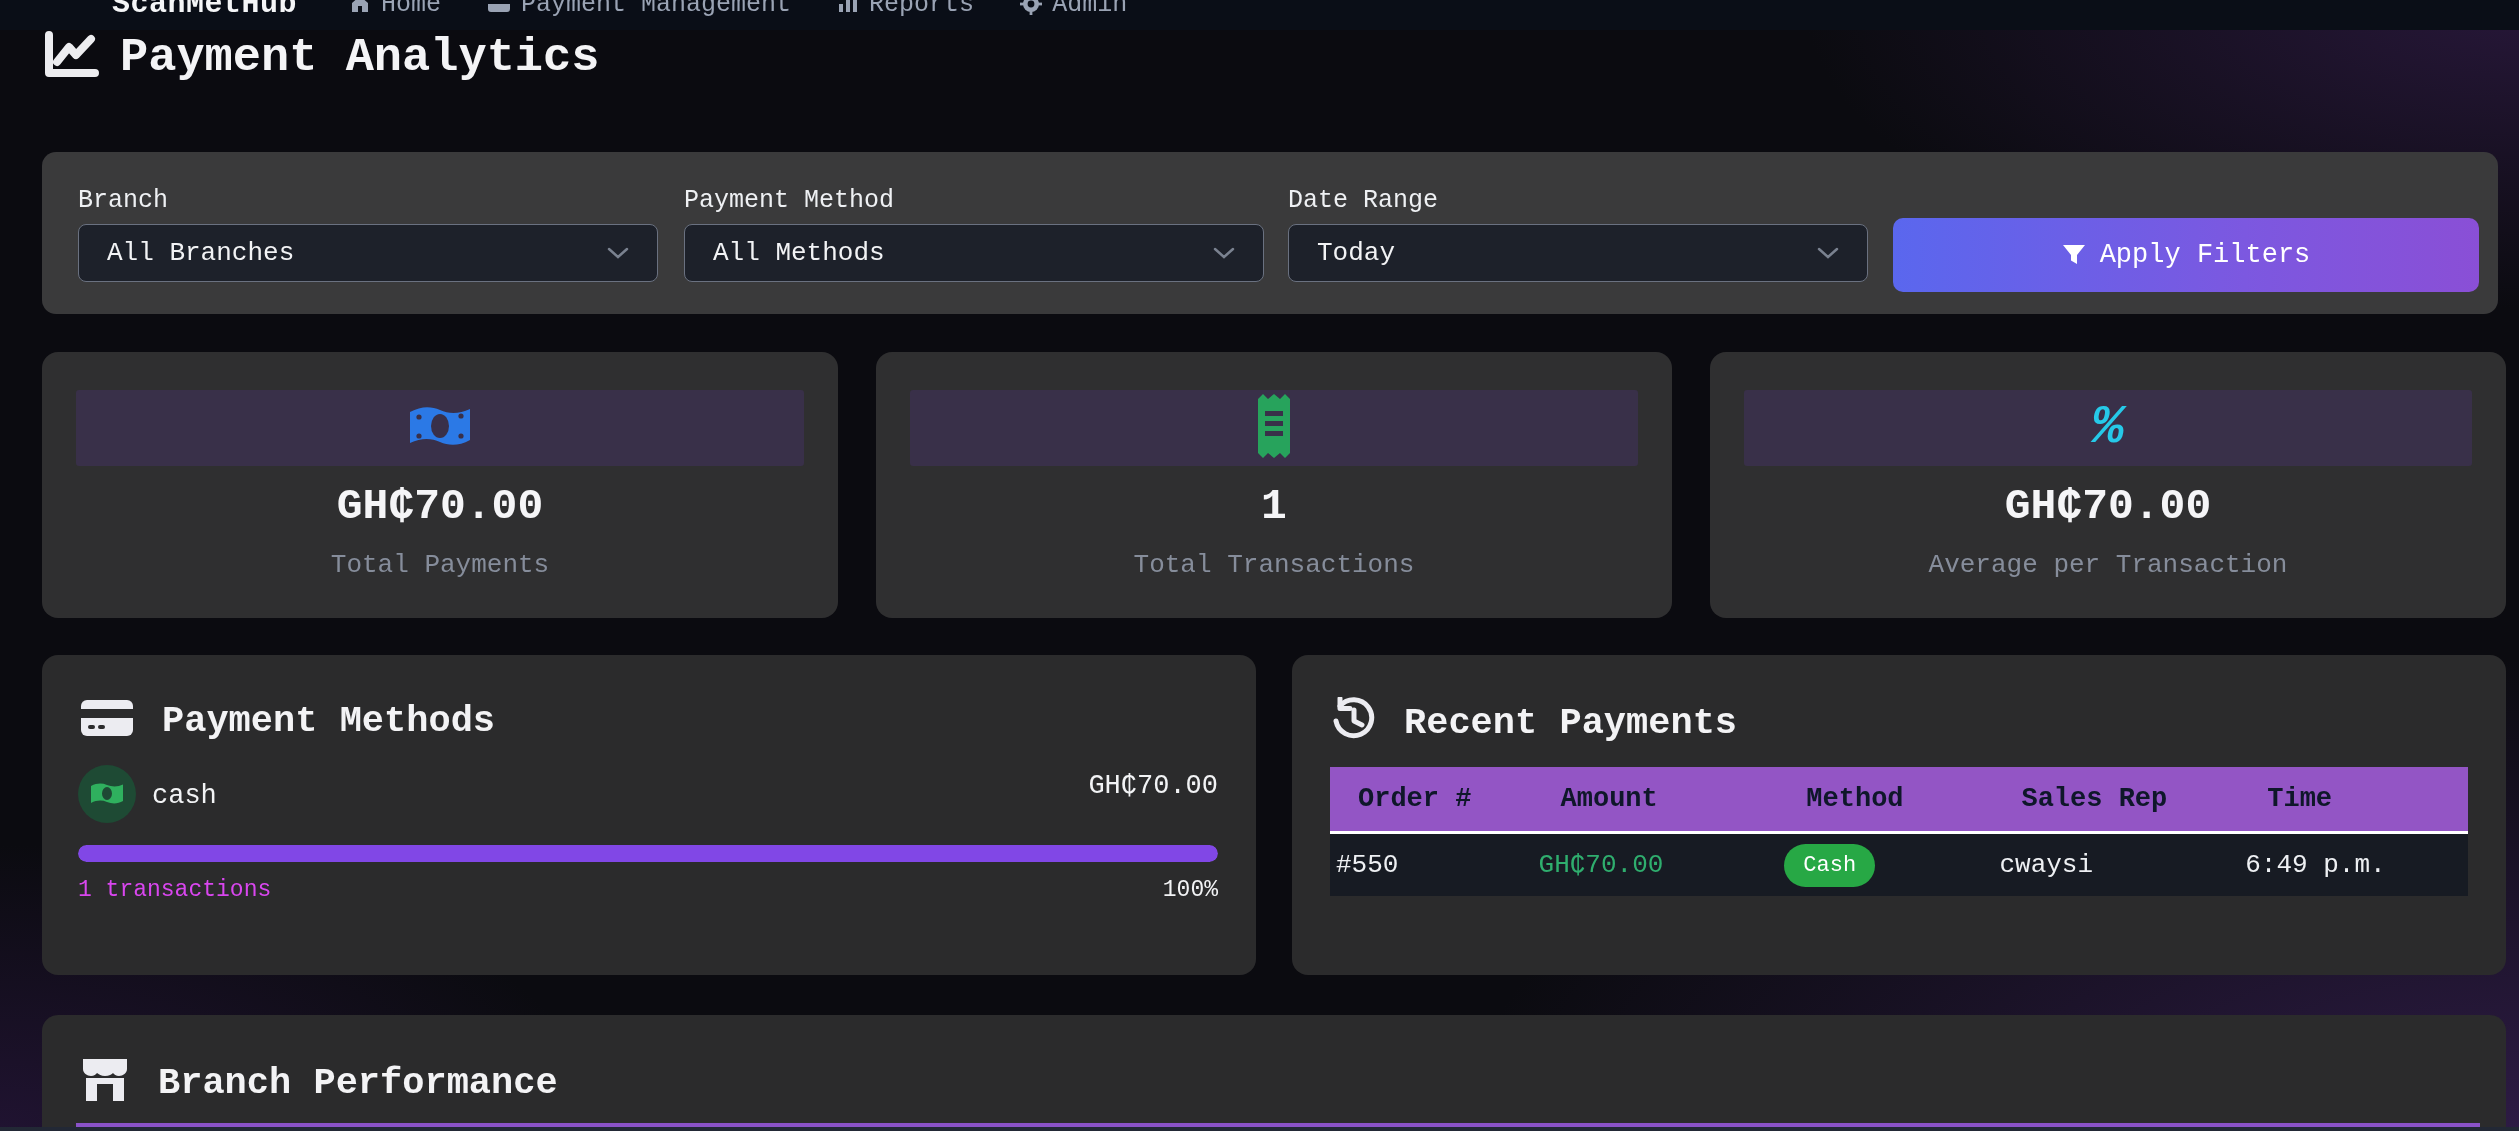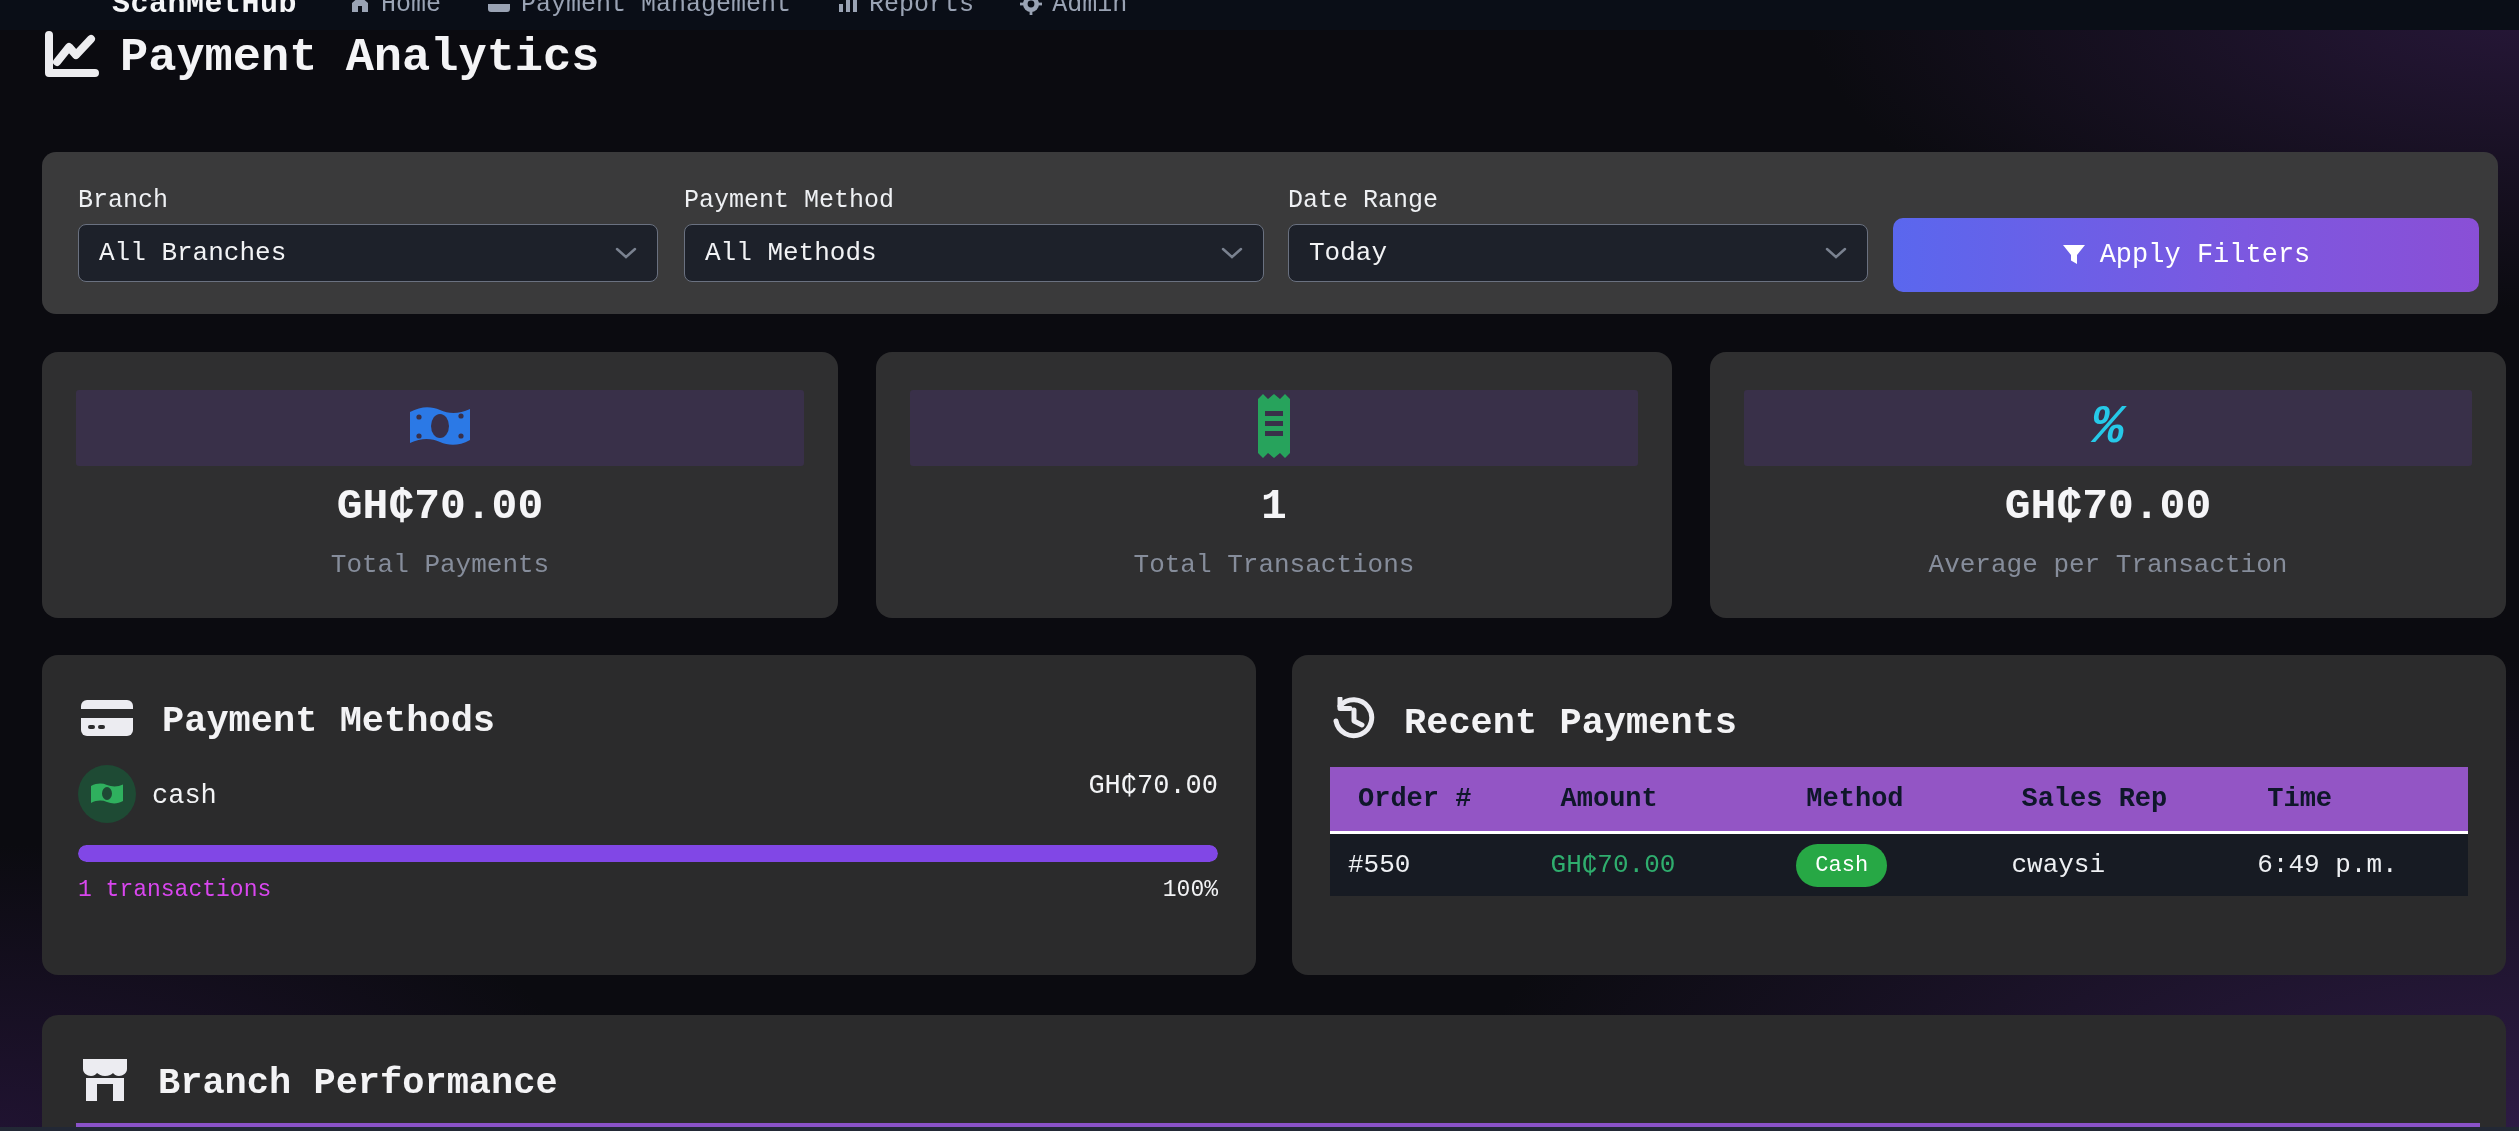--- a/index.html
+++ b/index.html
@@ -23,21 +23,21 @@
   .nav-caret{ position:absolute; top:40px; left:50%; transform:translateX(-50%); font-size:13px; color:#ccd2dd; }
   
   .page-header{ position:absolute; left:42px; top:30px; display:flex; align-items:center; gap:20px; }
   .page-title{ font-size:47px; font-weight:bold; color:#f4f4f6; }
   .last-updated{ position:absolute; right:22px; top:62px; font-size:25px; color:#8e94a6; }
   
   .filter-card{ position:absolute; left:42px; top:152px; width:2456px; height:162px; background:#3a3a3b; border-radius:14px; }
   .f-label{ position:absolute; top:34px; font-size:25px; color:#eef0f3; }
   .f-select{ position:absolute; top:72px; width:580px; height:58px; background:#1d212a; border:1px solid #6a7180;
              border-radius:8px; display:flex; align-items:center; justify-content:space-between;
-             padding:0 20px; font-size:26px; color:#f2f3f5; cursor:pointer; }
+             padding:0 28px; font-size:26px; color:#f2f3f5; cursor:pointer; }
   .fx0{ left:36px; } .fx1{ left:642px; } .fx2{ left:1246px; }
   .apply-btn{ position:absolute; left:1851px; top:66px; width:586px; height:74px; border:none; border-radius:10px;
               background:linear-gradient(90deg,#5a67ee 0%, #7c58e0 60%, #8a4fd6 100%);
               color:#ffffff; font-size:27px; font-family:inherit; display:flex; align-items:center; justify-content:center; gap:14px; cursor:pointer; }
   
   .stat-card{ position:absolute; top:352px; width:796px; height:266px; background:#2f2f30; border-radius:16px; }
   .sc0{ left:42px; } .sc1{ left:876px; } .sc2{ left:1710px; }
   .stat-strip{ position:absolute; left:34px; right:34px; top:38px; height:76px; background:#393049; border-radius:3px;
                display:flex; align-items:center; justify-content:center; }
   .stat-value{ position:absolute; left:0; right:0; top:130px; text-align:center; font-size:43px; font-weight:bold; color:#f5f5f7; }
@@ -61,21 +61,21 @@
   .method-meta{ position:absolute; left:36px; right:38px; top:222px; display:flex; justify-content:space-between; }
   .meta-left{ font-size:23px; color:#d946ef; }
   .meta-right{ font-size:23px; color:#f2f3f5; }
   
   .rp-table{ position:absolute; left:38px; top:112px; width:1138px; }
   .rp-thead{ display:flex; align-items:center; height:64px; background:#9355c5; }
   .rp-sep{ height:3px; background:#ffffff; }
   .rp-row{ display:flex; align-items:center; height:62px; background:#171b23; }
   .c0{ width:17.8%; } .c1{ width:21.6%; } .c2{ width:18.9%; } .c3{ width:21.6%; } .c4{ width:20.1%; }
   .rp-th{ font-size:27px; font-weight:bold; color:#0f172a; padding-left:28px; }
-  .rp-td{ font-size:26px; color:#eef0f3; padding-left:18px; }
+  .rp-td{ font-size:26px; color:#eef0f3; padding-left:6px; }
   .td-amount{ color:#2fae6e; }
   .badge-cash{ display:inline-block; background:#27a845; color:#ffffff; font-size:22px; padding:9px 19px; border-radius:999px; }
   
   .bp-bar{ position:absolute; left:34px; right:26px; top:108px; height:5px; background:#8a52c8; }
   .bp-strip{ position:absolute; left:34px; right:26px; top:113px; height:6px; background:#242b38; }
   .bottom-strip{ position:absolute; left:0; bottom:0; width:100%; height:4px; background:#222835; z-index:5; }
 </style>
 </head>
 <body>
 

